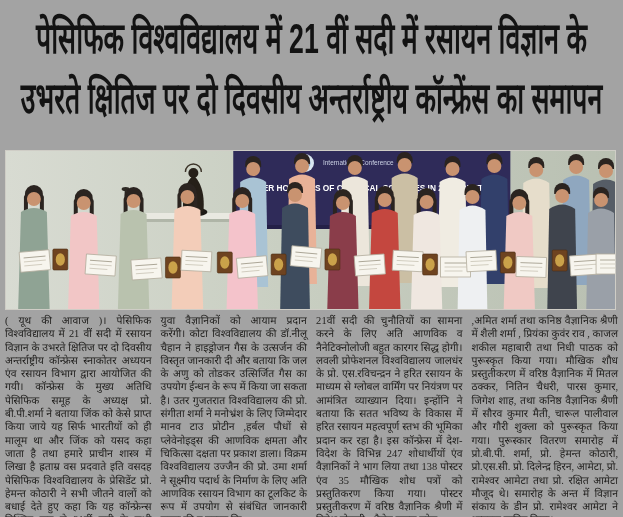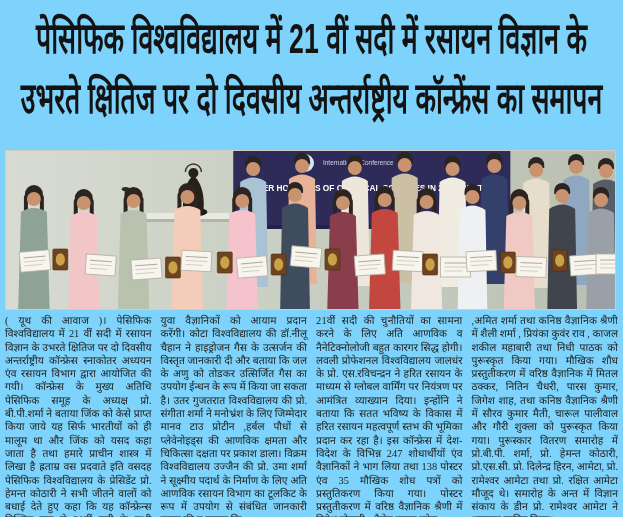--- a/index.html
+++ b/index.html
@@ -1,20 +1,20 @@
 <!DOCTYPE html>
 <html><head>
 <meta charset="utf-8">
 <title>Newspaper Clipping</title>
 <style>
   html,body{margin:0;padding:0;}
   body{background:#e8e6e2;font-family:"Liberation Serif","DejaVu Serif",serif;}
   .page{
     position:relative;width:623px;height:517px;margin:0 auto;
-    background:#7dd3fc;overflow:hidden;
+    background:#a3a3a3;overflow:hidden;
   }
   
   .headline{
     position:absolute;top:8px;left:0;width:623px;height:132px;overflow:hidden;
   }
   .headline-line{
     width:1005px;transform:scaleX(0.62);transform-origin:0 0;
     text-align:center;
     font-family:"Liberation Sans","DejaVu Sans",sans-serif;
     font-weight:700;font-size:43px;line-height:60px;

